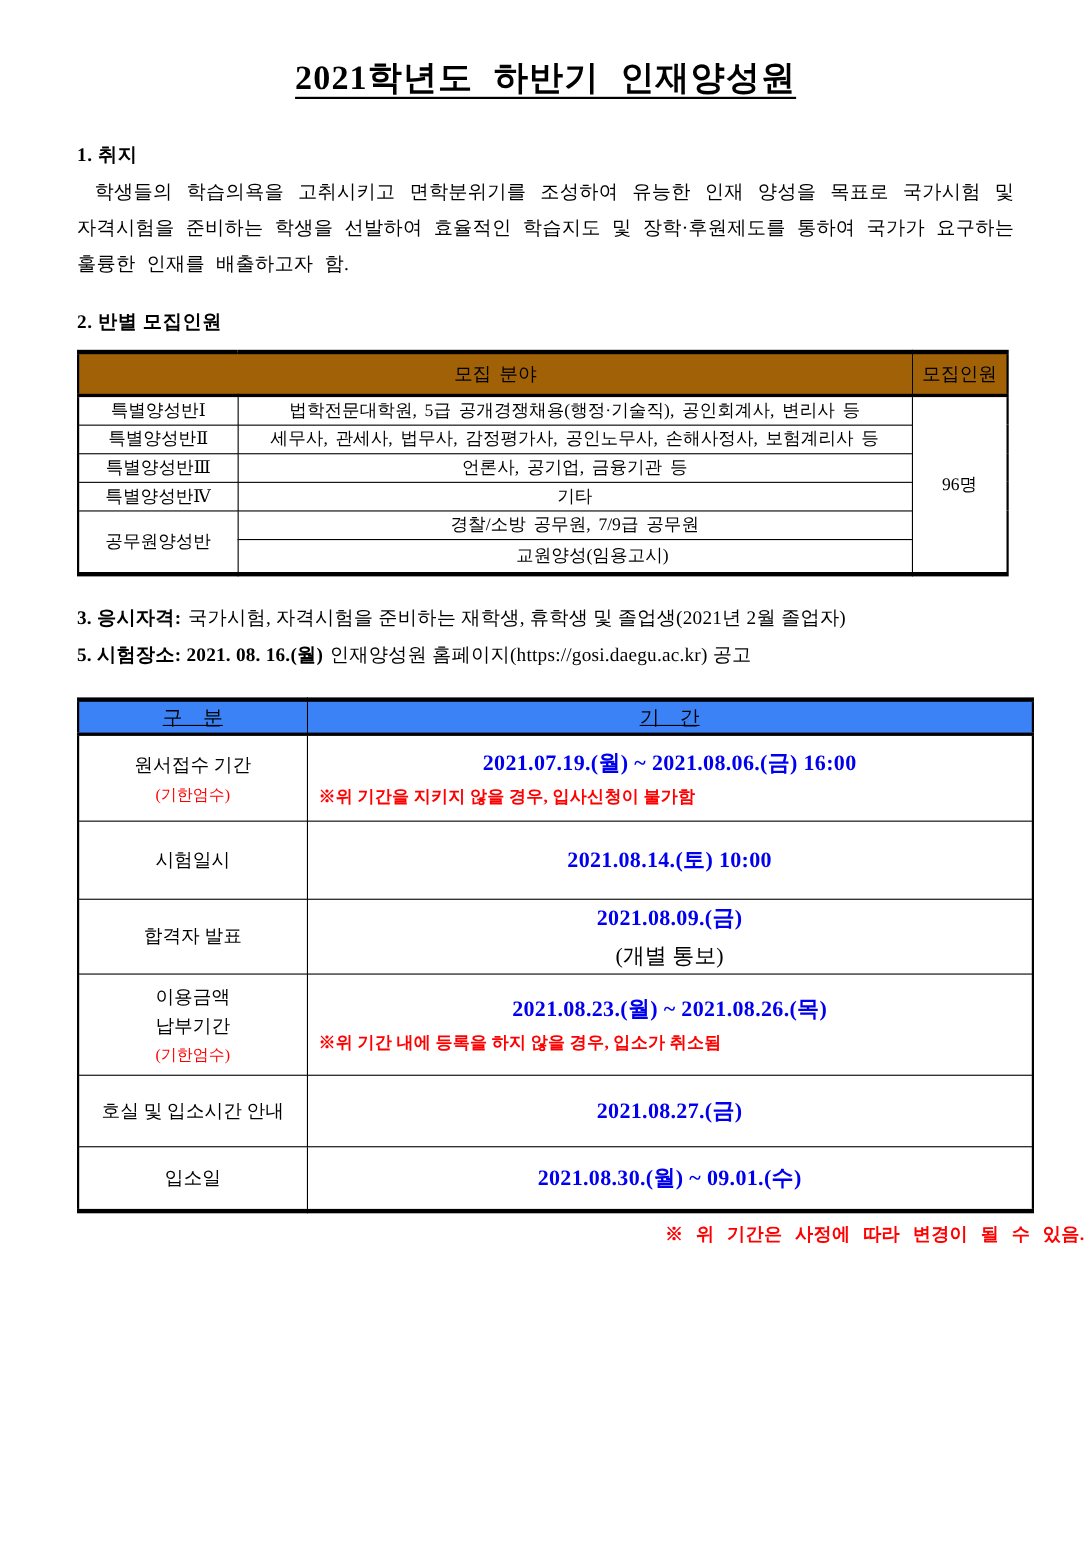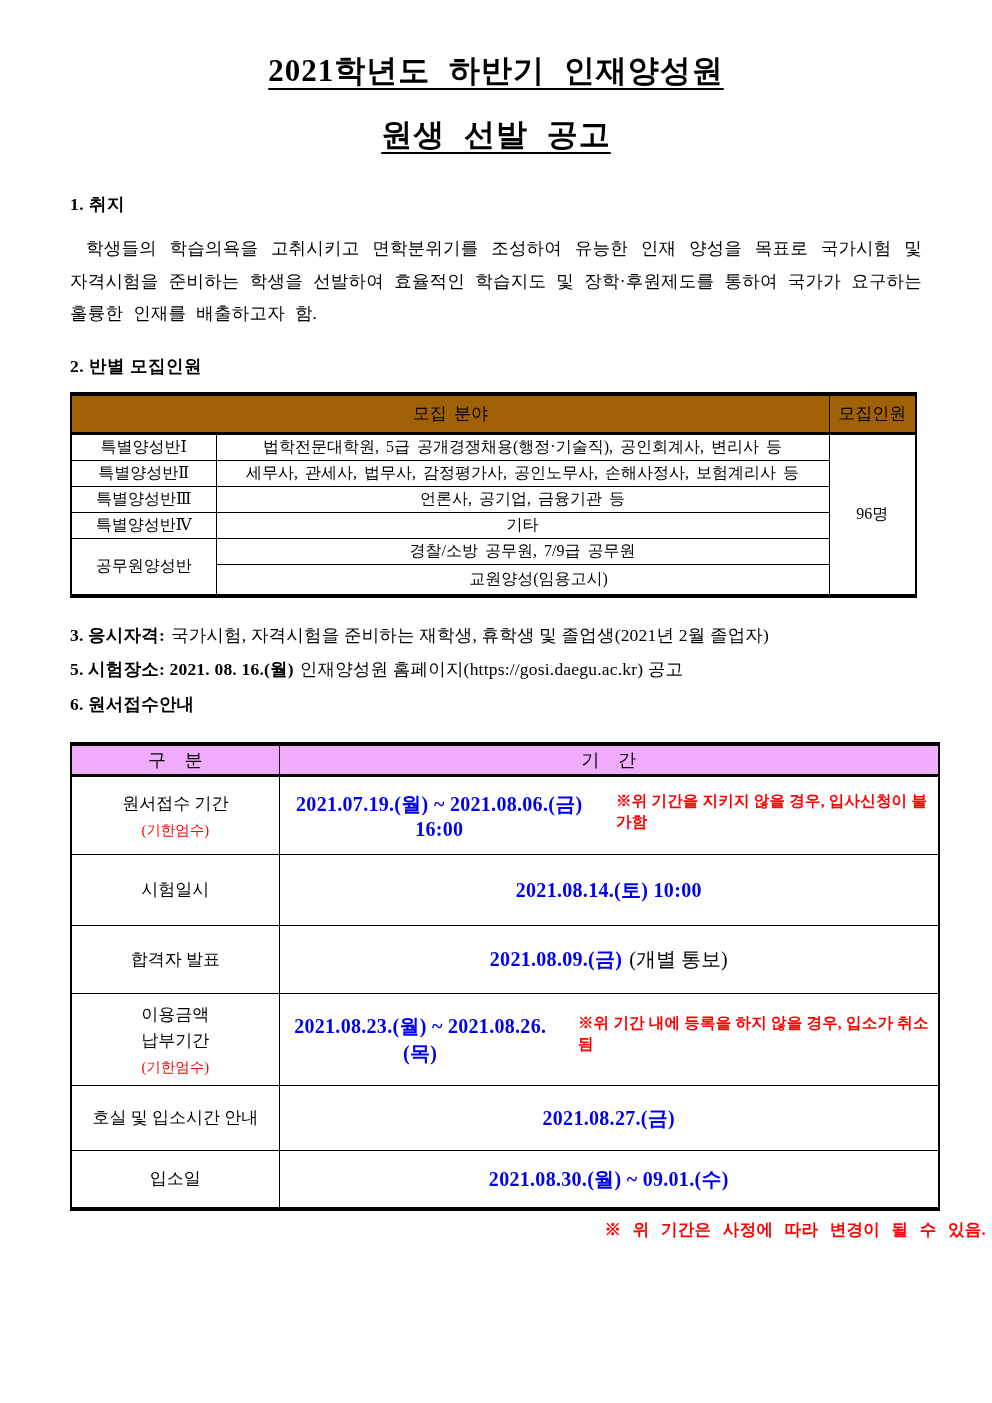--- a/index.html
+++ b/index.html
@@ -38,21 +38,21 @@
   
   .sec-heading {
     margin: 0;
     font-size: 17.5px;
     font-weight: bold;
     letter-spacing: 0.5px;
   }
   .h-purpose { margin-top: 36px; }
   .h-recruit { margin-top: 24px; }
   .purpose-body {
-    margin: 16px 0 0 0;
+    margin: 6px 0 0 0;
     font-size: 17.5px;
     line-height: 32.5px;
     text-align: justify;
     word-spacing: 5.5px;
     text-indent: 16px;
     letter-spacing: 0.2px;
   }
 
   
   .tbl1 {
@@ -102,34 +102,35 @@
     border-bottom: 4px solid #000;
     border-left: 2px solid #000;
     border-right: 2px solid #000;
   }
   .tbl2 th, .tbl2 td {
     border: 1px solid #000;
     vertical-align: middle;
     padding: 0;
   }
   .tbl2 thead th {
-    background: #f0abfc;
+    background: #3b82f6;
     border-bottom: 3px solid #000;
     height: 28px;
     font-weight: normal;
     font-size: 18px;
     word-spacing: 14px;
     text-align: center;
+    text-decoration: underline;
   }
   .t2-col-cat { width: 208px; }
   .tbl2 .cat-cell { text-align: center; font-size: 17px; }
   .cat-main { white-space: pre-line; line-height: 26px; }
   .cat-note { font-size: 14.5px; margin-top: 4px; }
   .period-cell { text-align: center; }
-  .period-inner { display: flex; flex-direction: row; justify-content: center; gap: 7px; }
+  .period-inner { display: flex; flex-direction: column; justify-content: center; gap: 7px; }
   .period-main { font-size: 20px; font-weight: bold; letter-spacing: 0.3px; }
   .period-note { font-size: 15.5px; font-weight: bold; text-align: left; padding-left: 10px; letter-spacing: 0.2px; }
   .period-sub { font-size: 20px; color: #000; font-weight: normal; }
   .r-h1 td { height: 77px; }
   .r-h2 td { height: 70px; text-align: center; }
   .r-h3 td { height: 67px; }
   .r-h4 td { height: 91px; }
   .r-h5 td { height: 64px; }
   .r-h6 td { height: 56px; }
 
@@ -146,21 +147,20 @@
   .red  { color: #ff0000; }
   .blue { color: #0000ee; }
 </style>
 </head>
 <body>
 
 <div class="page">
 
   <header class="doc-title">
     <div class="title-line"><span>2021학년도 하반기 인재양성원</span></div>
-    <div class="title-line"><span>원생 선발 공고</span></div>
   </header>
 
   <main class="content">
 
     <section>
       <h2 class="sec-heading h-purpose">1. 취지</h2>
       <p class="purpose-body">학생들의 학습의욕을 고취시키고 면학분위기를 조성하여 유능한 인재 양성을 목표로 국가시험 및 자격시험을 준비하는 학생을 선발하여 효율적인 학습지도 및 장학·후원제도를 통하여 국가가 요구하는 훌륭한 인재를 배출하고자 함.</p>
     </section>
 
     <section>
@@ -206,23 +206,20 @@
       </table>
     </section>
 
     <section class="items">
       <p class="item">
         <span class="lbl">3. 응시자격:</span><span class="txt">국가시험, 자격시험을 준비하는 재학생, 휴학생 및 졸업생(2021년 2월 졸업자)</span>
       </p>
       <p class="item">
         <span class="lbl">5. 시험장소: 2021. 08. 16.(월)</span><span class="txt">인재양성원 홈페이지(https://gosi.daegu.ac.kr) 공고</span>
       </p>
-      <p class="item">
-        <span class="lbl">6. 원서접수안내</span>
-      </p>
     </section>
 
     <section>
       <table class="tbl2">
         <colgroup>
           <col class="t2-col-cat">
             <col>
         </colgroup>
         <thead>
           <tr>

